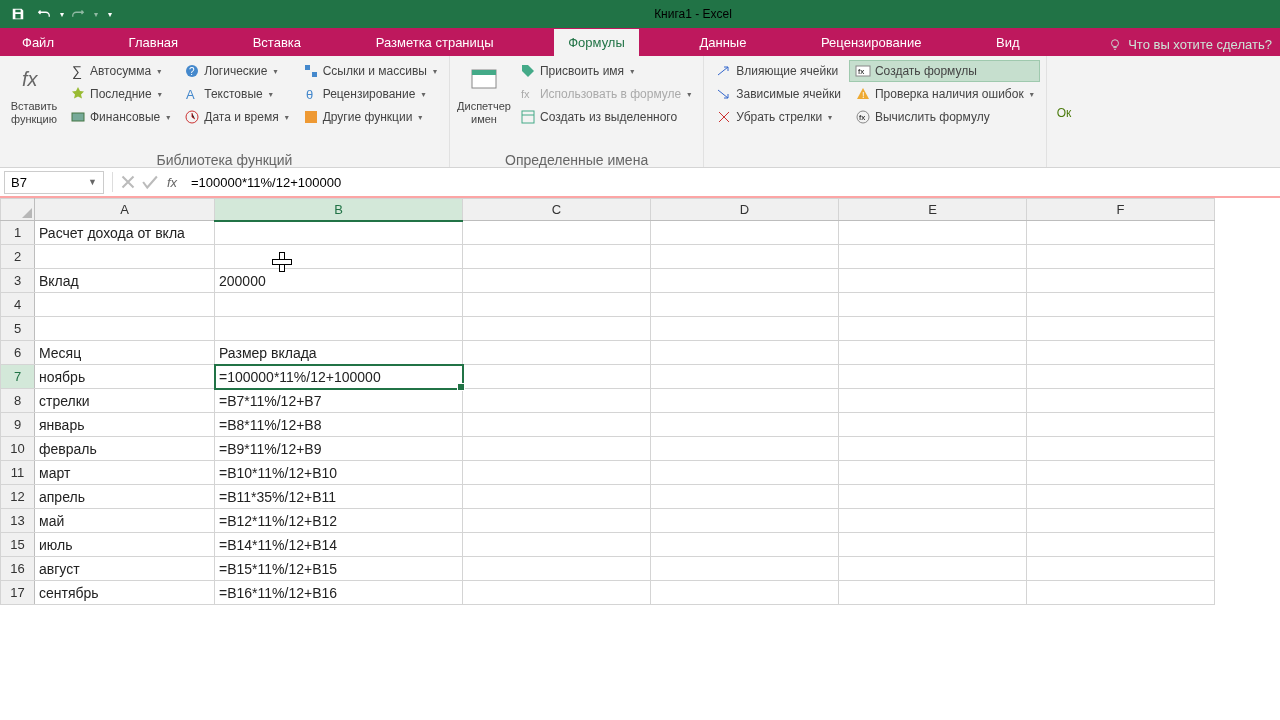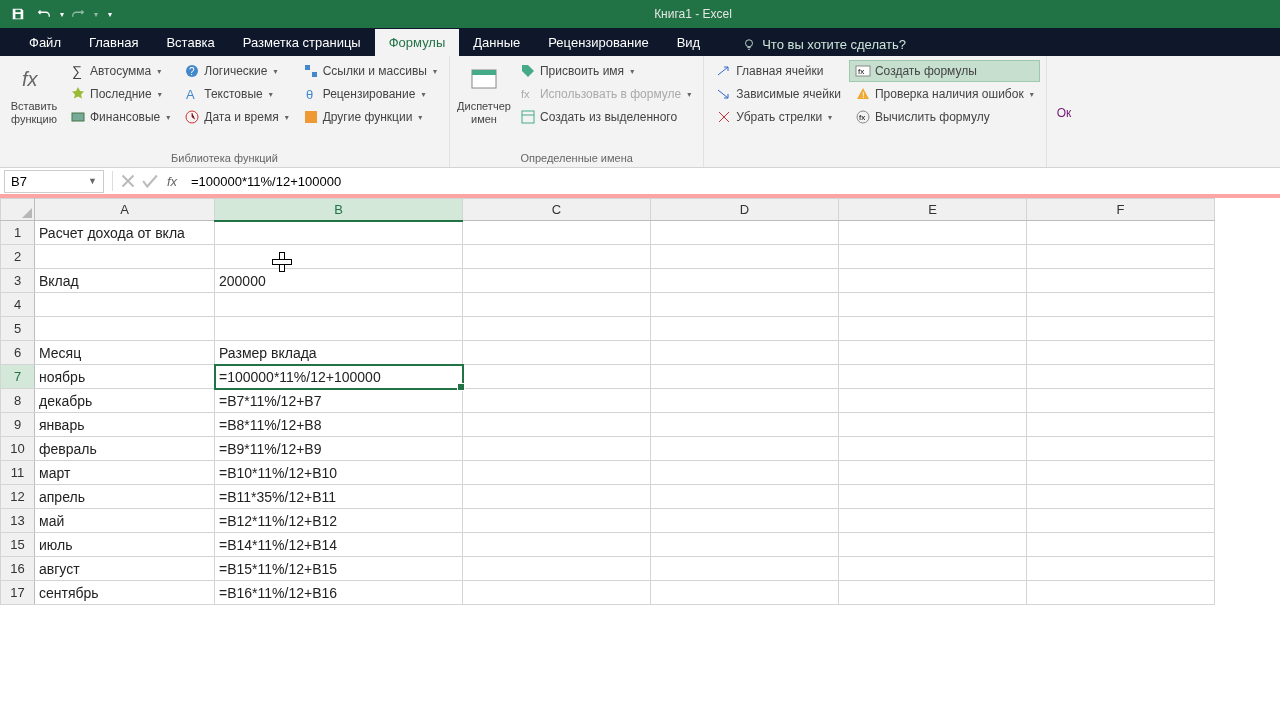--- a/index.html
+++ b/index.html
@@ -3,45 +3,45 @@
 <meta charset="utf-8">
 <style>
 * { margin: 0; padding: 0; box-sizing: border-box; font-family: 'Segoe UI', Tahoma, sans-serif; }
 body { background: #fff; overflow: hidden; width: 1280px; height: 720px; }
 
 
 .titlebar { background: #217346; height: 28px; display: flex; align-items: center; padding: 0 6px; color: #fff; }
 .qat { display: flex; align-items: center; gap: 2px; }
 .qat-btn { width: 24px; height: 24px; display: flex; align-items: center; justify-content: center; color: #fff; cursor: pointer; }
 .qat-btn svg { width: 14px; height: 14px; }
-.title-center { flex: 1; text-align: center; font-size: 12px; color: #e5e5e5; }
-
-
-.ribbon-tabs { background: #0f172a; height: 28px; display: flex; align-items: flex-end; padding-left: 15px; }
+.title-center { flex: 1; text-align: center; font-size: 12px; color: #000000; }
+
+
+.ribbon-tabs { background: #be185d; height: 28px; display: flex; align-items: flex-end; padding-left: 8px; justify-content: space-between; }
 .rtab { padding: 6px 14px; font-size: 13px; color: #fff; cursor: pointer; }
 .rtab.active { background: #f3f3f3; color: #217346; }
 .tellme { margin-left: 20px; display: flex; align-items: center; gap: 6px; color: #cde6d8; font-size: 13px; padding: 4px 8px; }
 .tellme svg { width: 14px; height: 14px; }
 
 
 .ribbon { background: #f3f3f3; border-bottom: 1px solid #d4d4d4; height: 112px; display: flex; }
 .rgroup { border-right: 1px solid #e1e1e1; padding: 4px 6px 2px 6px; display: flex; flex-direction: column; }
 .rgroup-body { flex: 1; display: flex; gap: 2px; }
-.rgroup-label { text-align: center; font-size: 11px; color: #666; padding: 2px 0; margin-top: 20px; }
+.rgroup-label { text-align: center; font-size: 14px; color: #666; padding: 2px 0; margin-top: 20px; }
 .rbtn-big { display: flex; flex-direction: column; align-items: center; justify-content: center; width: 56px; padding: 4px 2px; cursor: pointer; font-size: 11px; color: #444; text-align: center; line-height: 1.2; }
 .rbtn-big svg { width: 32px; height: 32px; margin-bottom: 4px; }
 .rcol { display: flex; flex-direction: column; gap: 1px; }
 .rbtn-sm { display: flex; align-items: center; gap: 4px; padding: 3px 6px; font-size: 12px; color: #444; cursor: pointer; white-space: nowrap; }
 .rbtn-sm.disabled { color: #aaa; }
 .rbtn-sm.highlighted { background: #c6dfce; border: 1px solid #9fc9ae; padding: 2px 5px; }
 .rbtn-sm svg { width: 16px; height: 16px; flex-shrink: 0; }
 .drop { font-size: 8px; color: #666; margin-left: 2px; }
 
 
-.fbar { display: flex; align-items: center; border-bottom: 4px solid #fca5a5; height: 30px; background: #fff; }
+.fbar { display: flex; align-items: center; border-bottom: 2px solid #fca5a5; height: 30px; background: #fff; }
 .namebox { width: 100px; border: 1px solid #ccc; margin: 3px 4px; padding: 3px 6px; font-size: 13px; display: flex; align-items: center; justify-content: space-between; }
 .namebox .drop2 { font-size: 9px; color: #666; }
 .fbar-sep { width: 1px; height: 20px; background: #ddd; margin: 0 4px; }
 .fbar-btn { width: 22px; height: 22px; display: flex; align-items: center; justify-content: center; color: #bbb; cursor: pointer; }
 .fbar-btn.fx { color: #666; font-style: italic; font-size: 13px; }
 .fbar-input { flex: 1; padding: 3px 8px; font-size: 13px; border: none; outline: none; }
 
 
 .grid-wrap { position: relative; }
 .grid { border-collapse: collapse; table-layout: fixed; }
@@ -232,21 +232,21 @@
     <div class="rgroup-label">Определенные имена</div>
   </div>
 
   <div class="rgroup">
     <div class="rgroup-body">
       <div class="rcol">
         <div class="rbtn-sm">
             <svg viewBox="0 0 16 16">
               <path stroke="#36c" d="M2 12L12 4m0 0h-4m4 0v4"></path>
             </svg>
-            <span>Главная ячейки</span>
+            <span>Влияющие ячейки</span>
           </div>
         <div class="rbtn-sm">
             <svg viewBox="0 0 16 16">
               <path stroke="#36c" d="M2 4l10 8m0 0h-4m4 0v-4"></path>
             </svg>
             <span>Зависимые ячейки</span>
           </div>
         <div class="rbtn-sm">
             <svg viewBox="0 0 16 16">
               <path stroke="#c33" d="M3 3l10 10M13 3L3 13"></path>
@@ -277,21 +277,21 @@
               <text x="4" y="11" font-size="8">fx</text>
             </svg>
             <span>Вычислить формулу</span>
           </div>
       </div>
     </div>
   </div>
 
   <div class="rgroup" style="border-right:none">
     <div class="rgroup-body" style="align-items:center;padding:20px 4px">
-      <span style="font-size:12px;color:#701a75">Ок</span>
+      <span style="font-size:12px;color:#4d7c0f">Ок</span>
     </div>
   </div>
 </div>
 
 <div class="fbar">
   <div class="namebox">
     <span>B7</span>
     <span class="drop2">▼</span>
   </div>
   <div class="fbar-sep"></div>
@@ -379,21 +379,21 @@
           <th class="rh active">7</th>
           <td class="cell">ноябрь</td>
           <td class="cell selected">=100000*11%/12+100000</td>
           <td class="cell"></td>
           <td class="cell"></td>
           <td class="cell"></td>
           <td class="cell"></td>
         </tr>
         <tr>
           <th class="rh">8</th>
-          <td class="cell">декабрь</td>
+          <td class="cell">стрелки</td>
           <td class="cell">=B7*11%/12+B7</td>
           <td class="cell"></td>
           <td class="cell"></td>
           <td class="cell"></td>
           <td class="cell"></td>
         </tr>
         <tr>
           <th class="rh">9</th>
           <td class="cell">январь</td>
           <td class="cell">=B8*11%/12+B8</td>

